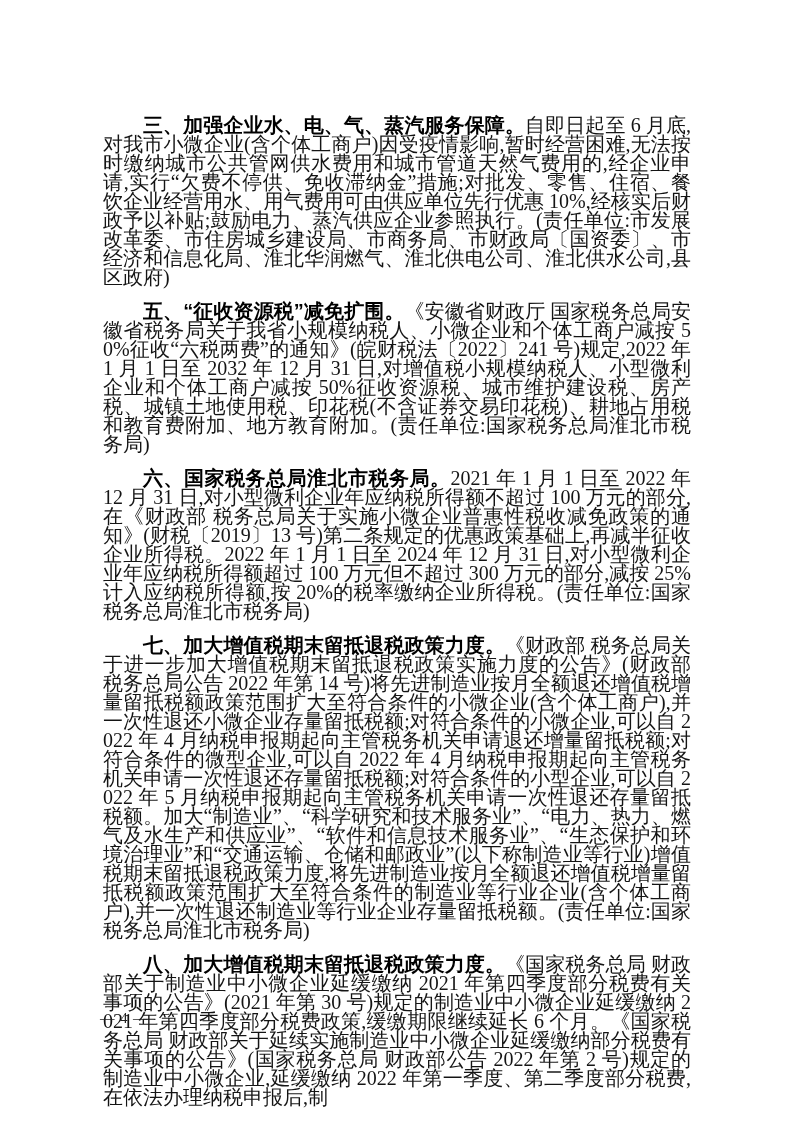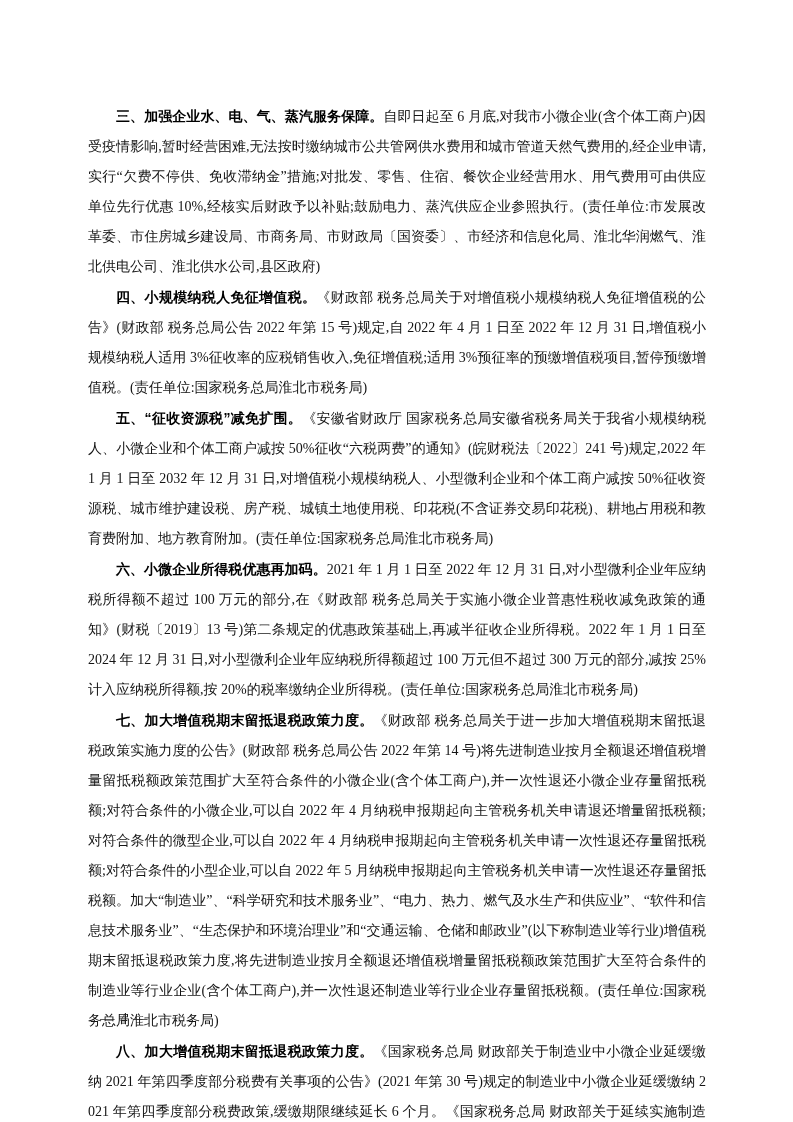--- a/index.html
+++ b/index.html
@@ -21,23 +21,23 @@
     height: 1122px;
     background: #ffffff;
   }
   .content {
     position: absolute;
     left: 88px;
     top: 101px;
     width: 618px;
   }
   .para {
-    margin: 0;
-    font-size: 14px;
-    line-height: 30px;
+    margin: 15px;
+    font-size: 20px;
+    line-height: 19px;
     color: #141414;
     text-align: justify;
     text-indent: 2em;
     word-break: break-all;
   }
   .para-heading {
     font-weight: 700;
     font-family: "Liberation Sans", "DejaVu Sans", sans-serif;
     color: #000000;
   }
@@ -52,25 +52,24 @@
   }
 </style>
 </head>
 <body>
 
 <div class="page">
   <div class="content">
 
     <p class="para"><span class="para-heading">三、加强企业水、电、气、蒸汽服务保障。</span><span>自即日起至 6 月底,对我市小微企业(含个体工商户)因受疫情影响,暂时经营困难,无法按时缴纳城市公共管网供水费用和城市管道天然气费用的,经企业申请,实行“欠费不停供、免收滞纳金”措施;对批发、零售、住宿、餐饮企业经营用水、用气费用可由供应单位先行优惠 10%,经核实后财政予以补贴;鼓励电力、蒸汽供应企业参照执行。(责任单位:市发展改革委、市住房城乡建设局、市商务局、市财政局〔国资委〕、市经济和信息化局、淮北华润燃气、淮北供电公司、淮北供水公司,县区政府)</span></p>
 
-    <p class="para"><span class="para-heading">四、小规模纳税人免征增值税。</span><span>《财政部 税务总局关于对增值税小规模纳税人免征增值税的公告》(财政部 税务总局公告 2022 年第 15 号)规定,自 2022 年 4 月 1 日至 2022 年 12 月 31 日,增值税小规模纳税人适用 3%征收率的应税销售收入,免征增值税;适用 3%预征率的预缴增值税项目,暂停预缴增值税。(责任单位:国家税务总局淮北市税务局)</span></p>
 
     <p class="para"><span class="para-heading">五、“征收资源税”减免扩围。</span><span>《安徽省财政厅 国家税务总局安徽省税务局关于我省小规模纳税人、小微企业和个体工商户减按 50%征收“六税两费”的通知》(皖财税法〔2022〕241 号)规定,2022 年 1 月 1 日至 2032 年 12 月 31 日,对增值税小规模纳税人、小型微利企业和个体工商户减按 50%征收资源税、城市维护建设税、房产税、城镇土地使用税、印花税(不含证券交易印花税)、耕地占用税和教育费附加、地方教育附加。(责任单位:国家税务总局淮北市税务局)</span></p>
 
-    <p class="para"><span class="para-heading">六、小微企业所得税优惠再加码。</span><span>2021 年 1 月 1 日至 2022 年 12 月 31 日,对小型微利企业年应纳税所得额不超过 100 万元的部分,在《财政部 税务总局关于实施小微企业普惠性税收减免政策的通知》(财税〔2019〕13 号)第二条规定的优惠政策基础上,再减半征收企业所得税。2022 年 1 月 1 日至 2024 年 12 月 31 日,对小型微利企业年应纳税所得额超过 100 万元但不超过 300 万元的部分,减按 25%计入应纳税所得额,按 20%的税率缴纳企业所得税。(责任单位:国家税务总局淮北市税务局)</span></p>
+    <p class="para"><span class="para-heading">六、国家税务总局淮北市税务局。</span><span>2021 年 1 月 1 日至 2022 年 12 月 31 日,对小型微利企业年应纳税所得额不超过 100 万元的部分,在《财政部 税务总局关于实施小微企业普惠性税收减免政策的通知》(财税〔2019〕13 号)第二条规定的优惠政策基础上,再减半征收企业所得税。2022 年 1 月 1 日至 2024 年 12 月 31 日,对小型微利企业年应纳税所得额超过 100 万元但不超过 300 万元的部分,减按 25%计入应纳税所得额,按 20%的税率缴纳企业所得税。(责任单位:国家税务总局淮北市税务局)</span></p>
 
     <p class="para"><span class="para-heading">七、加大增值税期末留抵退税政策力度。</span><span>《财政部 税务总局关于进一步加大增值税期末留抵退税政策实施力度的公告》(财政部 税务总局公告 2022 年第 14 号)将先进制造业按月全额退还增值税增量留抵税额政策范围扩大至符合条件的小微企业(含个体工商户),并一次性退还小微企业存量留抵税额;对符合条件的小微企业,可以自 2022 年 4 月纳税申报期起向主管税务机关申请退还增量留抵税额;对符合条件的微型企业,可以自 2022 年 4 月纳税申报期起向主管税务机关申请一次性退还存量留抵税额;对符合条件的小型企业,可以自 2022 年 5 月纳税申报期起向主管税务机关申请一次性退还存量留抵税额。加大“制造业”、“科学研究和技术服务业”、“电力、热力、燃气及水生产和供应业”、“软件和信息技术服务业”、“生态保护和环境治理业”和“交通运输、仓储和邮政业”(以下称制造业等行业)增值税期末留抵退税政策力度,将先进制造业按月全额退还增值税增量留抵税额政策范围扩大至符合条件的制造业等行业企业(含个体工商户),并一次性退还制造业等行业企业存量留抵税额。(责任单位:国家税务总局淮北市税务局)</span></p>
 
     <p class="para"><span class="para-heading">八、加大增值税期末留抵退税政策力度。</span><span>《国家税务总局 财政部关于制造业中小微企业延缓缴纳 2021 年第四季度部分税费有关事项的公告》(2021 年第 30 号)规定的制造业中小微企业延缓缴纳 2021 年第四季度部分税费政策,缓缴期限继续延长 6 个月。《国家税务总局 财政部关于延续实施制造业中小微企业延缓缴纳部分税费有关事项的公告》(国家税务总局 财政部公告 2022 年第 2 号)规定的制造业中小微企业,延缓缴纳 2022 年第一季度、第二季度部分税费,在依法办理纳税申报后,制</span></p>
 
   </div>
 
   <div class="page-number">— 4 —</div>
 </div>
 

